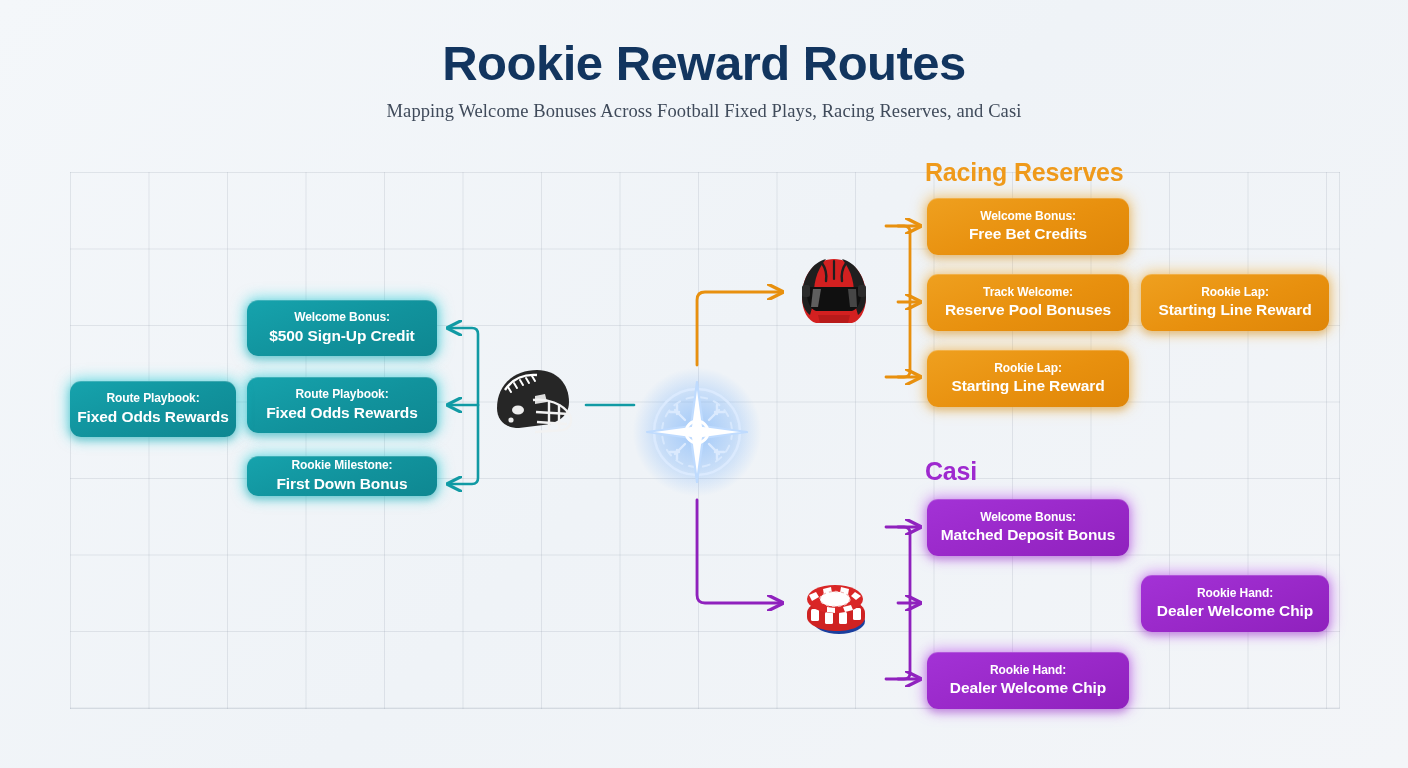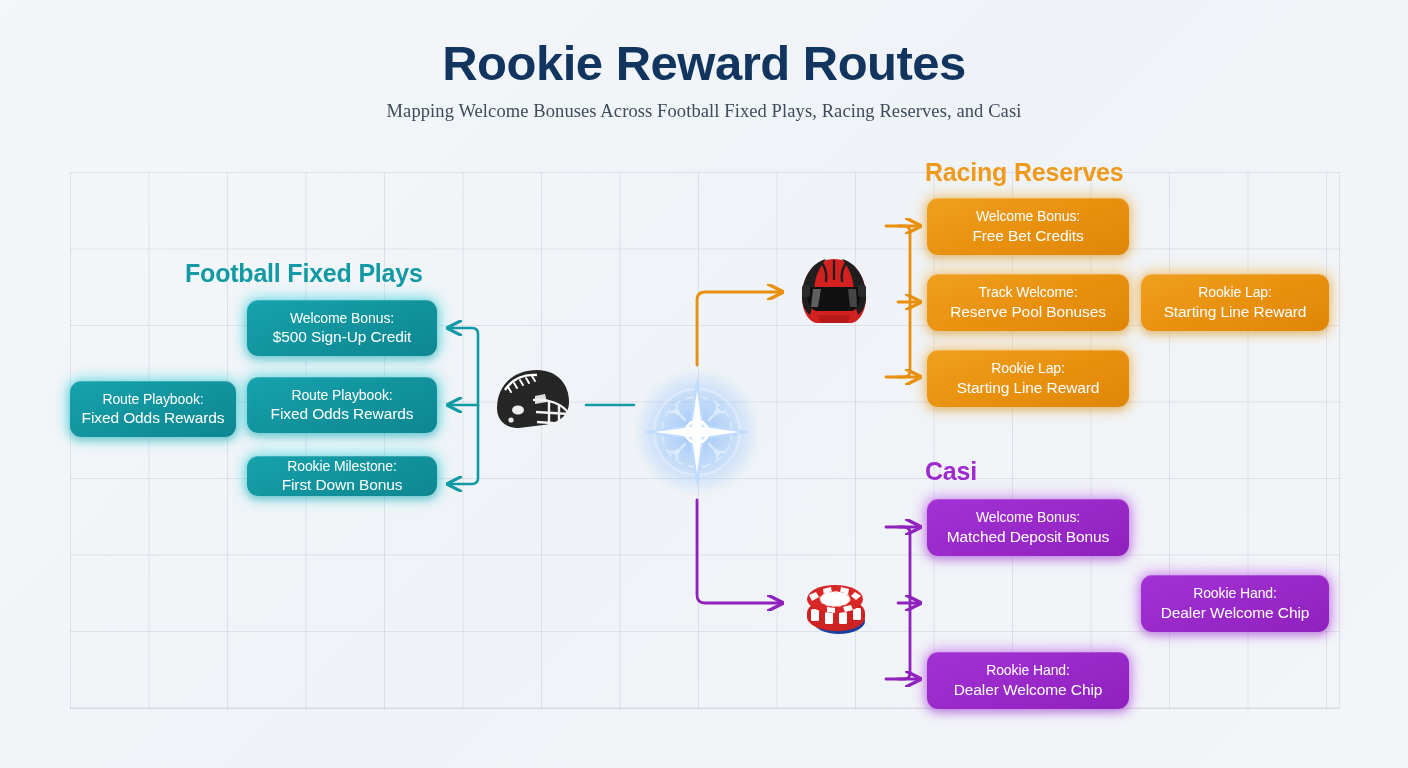--- a/index.html
+++ b/index.html
@@ -93,28 +93,28 @@
     display: flex;
     flex-direction: column;
     align-items: center;
     justify-content: center;
     text-align: center;
     padding: 4px 9px;
     color: #ffffff;
     line-height: 1.16;
   }
   .card .t1 {
-    font-size: 14px;
-    font-weight: 400;
+    font-size: 12px;
+    font-weight: 700;
     letter-spacing: -0.1px;
     white-space: nowrap;
   }
   .card .t2 {
     font-size: 15.5px;
-    font-weight: 400;
+    font-weight: 700;
     margin-top: 2px;
     letter-spacing: -0.1px;
     white-space: nowrap;
   }
 
   .card.teal {
     background: linear-gradient(160deg, #16a3ad 0%, #11929c 55%, #0e8791 100%);
     box-shadow: 0 0 13px 3px rgba(34,211,222,0.55),
                 0 3px 7px rgba(8,90,98,0.30),
                 inset 0 1px 0 rgba(255,255,255,0.18);
@@ -185,21 +185,20 @@
     <path d="M 898 377 L 920 377" stroke="#e8900e" stroke-width="2.8" fill="none" stroke-linecap="round" marker-end="url(#arrow-orange)"></path>
 
     <path d="M 697 500 L 697 595 Q 697 603 705 603 L 782 603" stroke="#8f21bd" stroke-width="2.8" fill="none" stroke-linecap="round" marker-end="url(#arrow-purple)"></path>
 
     <path d="M 886 527 L 904 527 Q 910 527 910 533 L 910 673 Q 910 679 904 679 L 886 679" stroke="#8f21bd" stroke-width="2.8" fill="none" stroke-linecap="round" stroke-linejoin="round"></path>
     <path d="M 898 527 L 920 527" stroke="#8f21bd" stroke-width="2.8" fill="none" stroke-linecap="round" marker-end="url(#arrow-purple)"></path>
     <path d="M 898 603 L 920 603" stroke="#8f21bd" stroke-width="2.8" fill="none" stroke-linecap="round" marker-end="url(#arrow-purple)"></path>
     <path d="M 898 679 L 920 679" stroke="#8f21bd" stroke-width="2.8" fill="none" stroke-linecap="round" marker-end="url(#arrow-purple)"></path>
   </svg>
 
-  <div class="sec-heading sec-football">Football Fixed Plays</div>
   <div class="sec-heading sec-racing">Racing Reserves</div>
   <div class="sec-heading sec-casino">Casi</div>
 
   <div class="card teal" style="left:247px; top:300px; width:190px; height:56px;">
     <div class="t1">Welcome Bonus:</div>
     <div class="t2">$500 Sign-Up Credit</div>
   </div>
   <div class="card teal" style="left:247px; top:377px; width:190px; height:56px;">
     <div class="t1">Route Playbook:</div>
     <div class="t2">Fixed Odds Rewards</div>

